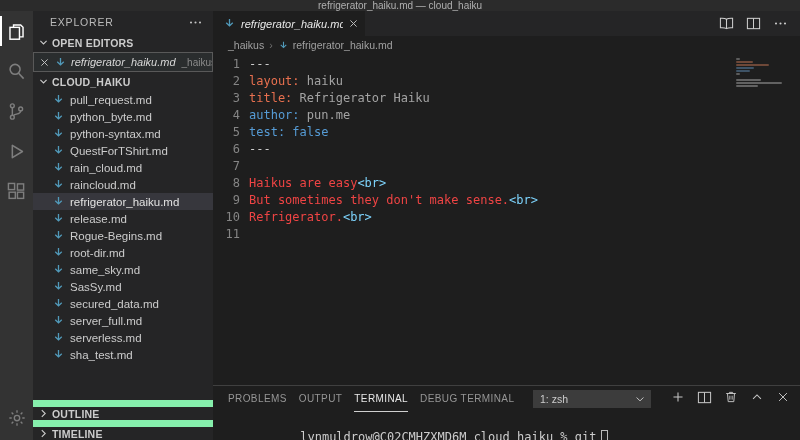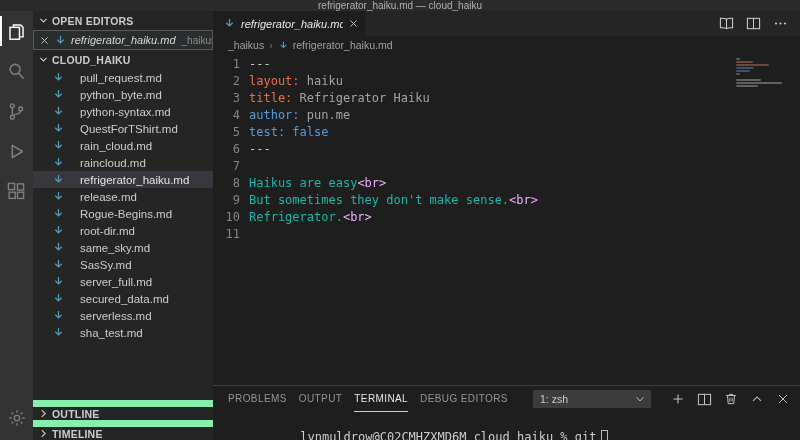--- a/index.html
+++ b/index.html
@@ -28,21 +28,21 @@
   .sb-title{font-size:10.5px;color:#bbbbbb;letter-spacing:.8px;}
   .sb-more{margin-left:auto;color:#c5c5c5;cursor:pointer;display:flex;}
   .sb-sec{height:19px;flex:0 0 auto;display:flex;align-items:center;gap:2px;font-size:10.5px;font-weight:700;color:#cccccc;padding-left:3px;letter-spacing:.2px;cursor:pointer;white-space:nowrap;}
   .chev{display:flex;width:14px;justify-content:center;color:#cccccc;}
   .oe-item{height:20px;flex:0 0 auto;display:flex;align-items:center;gap:4px;padding:0 4px 0 5px;background:#2a2d2e;border:1px solid #595959;font-size:11px;cursor:pointer;white-space:nowrap;overflow:hidden;}
   .oe-close{color:#c5c5c5;display:flex;}
   .oe-name{font-style:italic;color:#d8d8d8;}
   .oe-detail{color:#8a8a8a;font-size:10px;margin-left:2px;}
   .md-icon{color:#519aba;display:flex;align-items:center;}
   .file-list{flex:1;min-height:0;overflow:hidden;}
-  .file-row{height:17px;display:flex;align-items:center;gap:15px;padding-left:19px;font-size:11.5px;color:#cccccc;cursor:pointer;white-space:nowrap;}
+  .file-row{height:17px;display:flex;align-items:center;gap:5px;padding-left:19px;font-size:11.5px;color:#cccccc;cursor:pointer;white-space:nowrap;}
   .file-row.selected{background:#37373d;color:#e2e2e2;}
   .sb-bottom{flex:0 0 auto;}
   .sb-bottom .sb-sec{height:20px;border-top:7px solid #86efac;}
 
   
   .editor-col{flex:1;display:flex;flex-direction:column;min-width:0;min-height:0;background:#1e1e1e;}
   .tabbar{height:25px;flex:0 0 auto;background:#252526;display:flex;align-items:stretch;}
   .tab{width:152px;background:#1e1e1e;display:flex;align-items:center;gap:5px;padding:0 6px 0 10px;cursor:pointer;}
   .tab-label{flex:1;font-size:11px;font-style:italic;color:#e8e8e8;white-space:nowrap;overflow:hidden;}
   .tab-close{color:#c0c0c0;display:flex;}
@@ -54,32 +54,32 @@
 
   .editor-body{flex:1;min-height:0;position:relative;display:flex;font-family:"DejaVu Sans Mono","Liberation Mono",monospace;font-size:12px;padding-top:2px;}
   .gutter{width:27px;flex:0 0 auto;text-align:right;color:#858585;}
   .ln,.cl{height:17px;line-height:17px;}
   .code{padding-left:9px;white-space:pre;}
   .tk-meta{color:#cccccc;}
   .tk-keyA{color:#e8704f;}
   .tk-str{color:#a3a3a3;}
   .tk-keyB{color:#569cd6;}
   .tk-const{color:#569cd6;}
-  .tk-text{color:#14b8a6;}
-  .tk-tag{color:#f0abfc;}
+  .tk-text{color:#ef4444;}
+  .tk-tag{color:#7dd3fc;}
   .minimap{position:absolute;top:4px;right:14px;width:50px;display:flex;flex-direction:column;gap:1px;}
   .mm-bar{height:2px;border-radius:1px;opacity:.55;}
 
   
   .panel{height:55px;flex:0 0 auto;display:flex;flex-direction:column;border-top:1px solid #404040;}
   .panel-header{height:26px;flex:0 0 auto;display:flex;align-items:center;padding:0 10px 0 15px;}
   .panel-tabs{display:flex;gap:12px;height:100%;}
   .panel-tab{display:flex;align-items:center;font-size:10px;letter-spacing:.4px;color:#969696;cursor:pointer;border-bottom:1px solid transparent;white-space:nowrap;}
   .panel-tab.active{color:#e7e7e7;border-bottom-color:#d0d0d0;}
-  .panel-controls{margin-left:auto;display:flex;align-items:center;gap:12px;color:#c5c5c5;}
+  .panel-controls{margin-left:auto;display:flex;gap:12px;color:#c5c5c5;}
   .shell-select{width:118px;height:18px;background:#3c3c3c;display:flex;align-items:center;justify-content:space-between;padding:0 5px 0 7px;font-size:10.5px;color:#cccccc;cursor:pointer;margin-right:8px;}
   .p-action{display:flex;cursor:pointer;}
   .terminal{flex:1;padding:4px 0 0 15px;font-family:"DejaVu Sans Mono","Liberation Mono",monospace;font-size:12px;color:#cccccc;white-space:pre;}
   .term-cursor{display:inline-block;width:7px;height:13px;border:1px solid #b9b9b9;margin-left:5px;vertical-align:-2px;}
 </style>
 </head>
 <body>
 
 <div class="window">
 
@@ -139,20 +139,30 @@
         <span class="ab-icon">
             <svg viewBox="0 0 16 16" width="18" height="18" fill="none" stroke="currentColor" stroke-width="1.2">
               <circle cx="8" cy="8" r="2.4"></circle>
               <path d="M8 1.2v2.1M8 12.7v2.1M14.8 8h-2.1M3.3 8H1.2M12.8 3.2l-1.5 1.5M4.7 11.3l-1.5 1.5M12.8 12.8l-1.5-1.5M4.7 4.7 3.2 3.2"></path>
             </svg>
           </span>
       </div>
     </nav>
 
     <aside class="sidebar">
+      <div class="sb-header">
+        <span class="sb-title">EXPLORER</span>
+        <span class="sb-more">
+            <svg viewBox="0 0 16 16" width="15" height="15" fill="currentColor">
+              <circle cx="3.2" cy="8" r="1.1"></circle>
+              <circle cx="8" cy="8" r="1.1"></circle>
+              <circle cx="12.8" cy="8" r="1.1"></circle>
+            </svg>
+          </span>
+      </div>
 
       <div class="sb-sec">
         <span class="chev">
             <svg viewBox="0 0 16 16" width="11" height="11" fill="none" stroke="currentColor" stroke-width="1.6">
               <path d="M3.5 5.5 8 10l4.5-4.5"></path>
             </svg>
           </span>
         <span>OPEN EDITORS</span>
       </div>
 
@@ -276,29 +286,29 @@
               </svg>
             </span>
             <span>SasSy.md</span>
           </div>
           <div class="file-row">
             <span class="md-icon">
               <svg viewBox="0 0 16 16" width="13" height="13" fill="none" stroke="currentColor" stroke-width="1.6">
                 <path d="M8 2.5v8M4 7l4 4 4-4"></path>
               </svg>
             </span>
+            <span>secured_data.md</span>
+          </div>
+          <div class="file-row">
+            <span class="md-icon">
+              <svg viewBox="0 0 16 16" width="13" height="13" fill="none" stroke="currentColor" stroke-width="1.6">
+                <path d="M8 2.5v8M4 7l4 4 4-4"></path>
+              </svg>
+            </span>
             <span>server_full.md</span>
-          </div>
-          <div class="file-row">
-            <span class="md-icon">
-              <svg viewBox="0 0 16 16" width="13" height="13" fill="none" stroke="currentColor" stroke-width="1.6">
-                <path d="M8 2.5v8M4 7l4 4 4-4"></path>
-              </svg>
-            </span>
-            <span>secured_data.md</span>
           </div>
           <div class="file-row">
             <span class="md-icon">
               <svg viewBox="0 0 16 16" width="13" height="13" fill="none" stroke="currentColor" stroke-width="1.6">
                 <path d="M8 2.5v8M4 7l4 4 4-4"></path>
               </svg>
             </span>
             <span>serverless.md</span>
           </div>
           <div class="file-row">
@@ -411,21 +421,21 @@
             <div class="mm-bar" style="width: 0px; background: rgb(143, 143, 143);"></div>
           </div>
       </div>
 
       <div class="panel">
         <div class="panel-header">
           <div class="panel-tabs">
               <div class="panel-tab">PROBLEMS</div>
               <div class="panel-tab">OUTPUT</div>
               <div class="panel-tab active">TERMINAL</div>
-              <div class="panel-tab">DEBUG EDITORS</div>
+              <div class="panel-tab">DEBUG TERMINAL</div>
             </div>
           <div class="panel-controls">
             <div class="shell-select">
               <span>1: zsh</span>
               <span>
                   <svg viewBox="0 0 16 16" width="12" height="12" fill="none" stroke="currentColor" stroke-width="1.3">
                     <path d="M3.5 6 8 10.5 12.5 6"></path>
                   </svg>
                 </span>
             </div>

